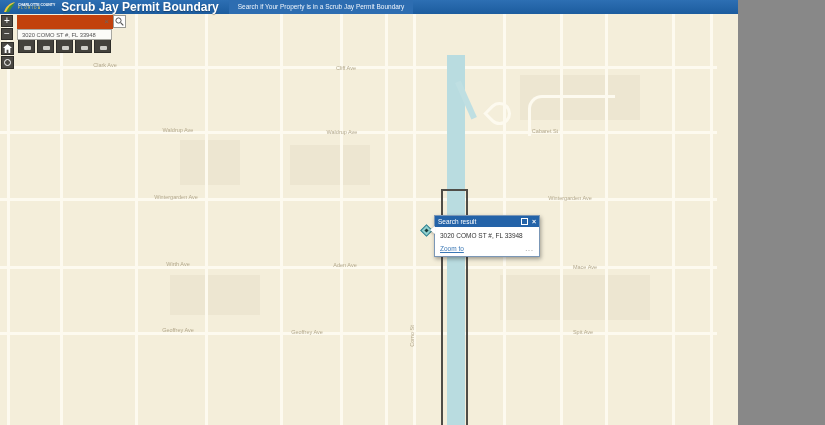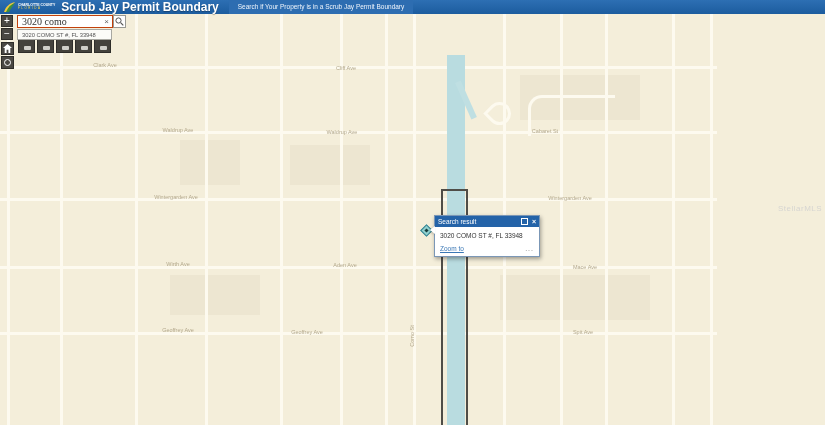--- a/index.html
+++ b/index.html
@@ -1,16 +1,16 @@
 <!DOCTYPE html>
 <html><head>
 <meta charset="utf-8">
 <style>
   html,body{margin:0;padding:0;background:#888;}
-  .app{position:relative;width:825px;height:425px;overflow:hidden;
+  .app{position:relative;width:738px;height:425px;overflow:hidden;
        font-family:"Liberation Sans",sans-serif;background:#f4eeda;}
 
   
   .header{position:absolute;left:0;top:0;width:825px;height:14px;z-index:60;
           background:linear-gradient(#2d6fb3,#1c5c9e);display:flex;align-items:center;}
   .logo{display:flex;align-items:center;gap:2px;padding-left:3px;height:14px;}
   .logo-swoosh{width:13px;height:11px;}
   .logo-text{display:flex;flex-direction:column;line-height:3px;}
   .logo-org{font-size:3.5px;color:#fff;font-weight:bold;white-space:nowrap;}
   .logo-sub{font-size:3px;color:#ffd84d;letter-spacing:1.5px;white-space:nowrap;}
@@ -64,22 +64,22 @@
   .nav-btn{position:absolute;left:1px;width:12px;height:12px;background:#4a4843;color:#fff;
            border:1px solid #2e2d29;box-sizing:border-box;display:flex;align-items:center;
            justify-content:center;font-size:10px;line-height:10px;z-index:70;cursor:pointer;}
   .nav-btn.big{width:13px;height:13px;}
   #btn-zoom-in{top:15px;} #btn-zoom-out{top:28px;}
   #btn-home{top:42px;} #btn-locate{top:56px;}
   .locate-ring{width:7px;height:7px;border:1.5px solid #fff;border-radius:50%;box-sizing:border-box;}
 
   
   .search-input{position:absolute;left:17px;top:15px;width:96px;height:13px;z-index:70;
-                border:1px solid #c2410c;box-sizing:border-box;background:#fff;font-size:10px;
-                color:#333;padding:0 12px 0 4px;font-family:Liberation Serif, serif;}
+                border:7px solid #c2410c;box-sizing:border-box;background:#fff;font-size:13px;
+                color:#333;padding:0 12px 0 4px;font-family:Liberation Sans, sans-serif;}
   .clear-x{position:absolute;left:102px;top:17px;width:9px;height:9px;z-index:72;color:#666;
            font-size:8px;line-height:9px;text-align:center;cursor:pointer;}
   .search-btn{position:absolute;left:113px;top:15px;width:13px;height:13px;z-index:70;
               background:#fff;border:1px solid #9a9a94;box-sizing:border-box;display:flex;
               align-items:center;justify-content:center;cursor:pointer;}
   .suggestion{position:absolute;left:17px;top:29px;width:95px;height:11px;z-index:72;
               background:#fbfbf8;border:1px solid #a8a8a2;box-sizing:border-box;font-size:5.8px;
               color:#555;line-height:10px;padding-left:4px;cursor:pointer;white-space:nowrap;}
 
   

